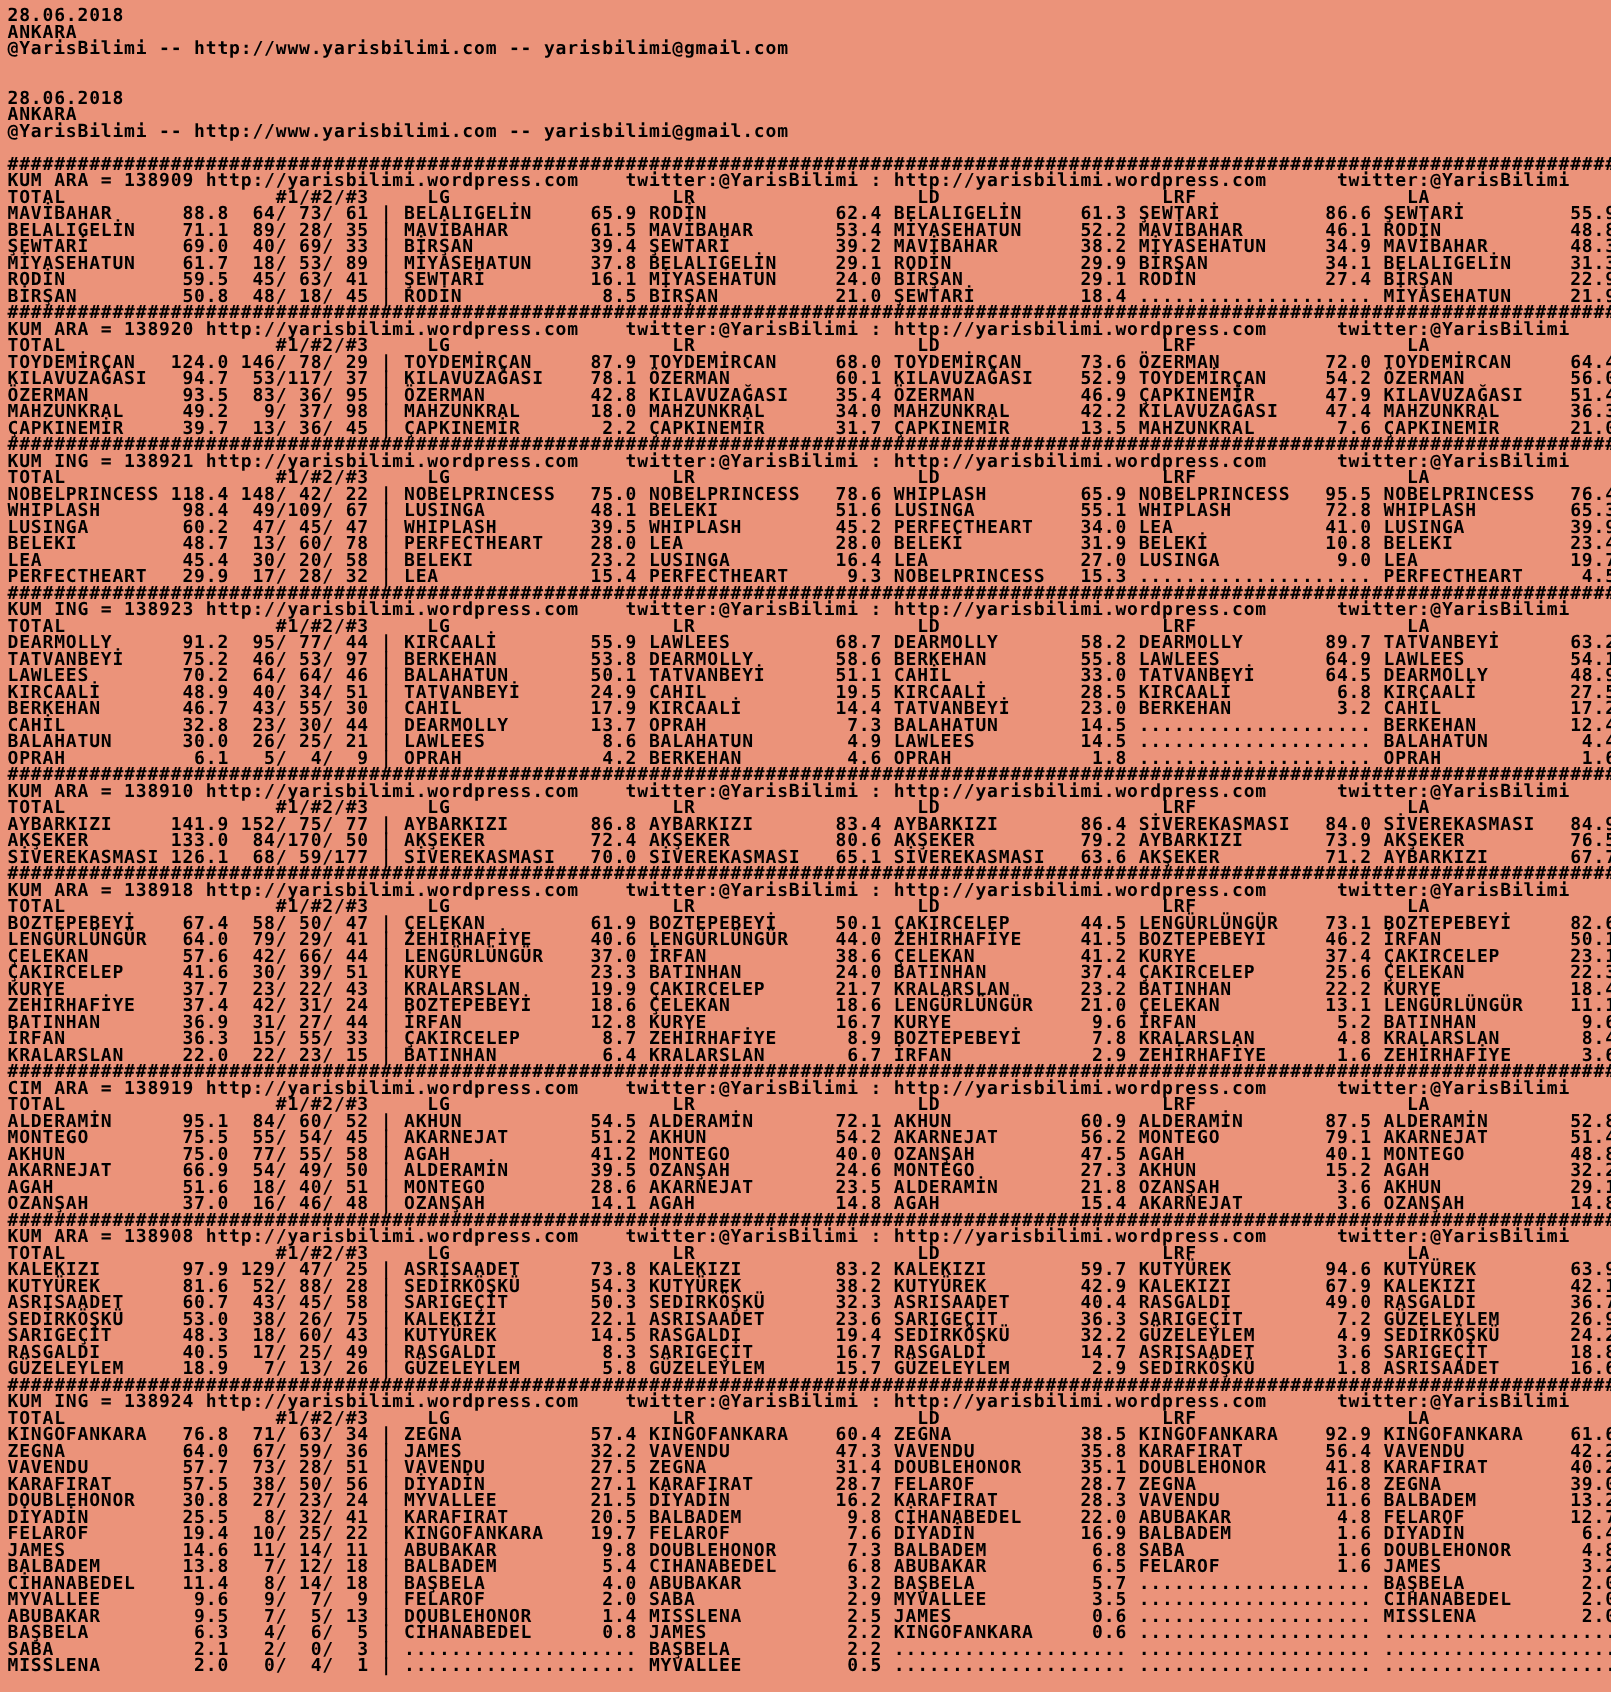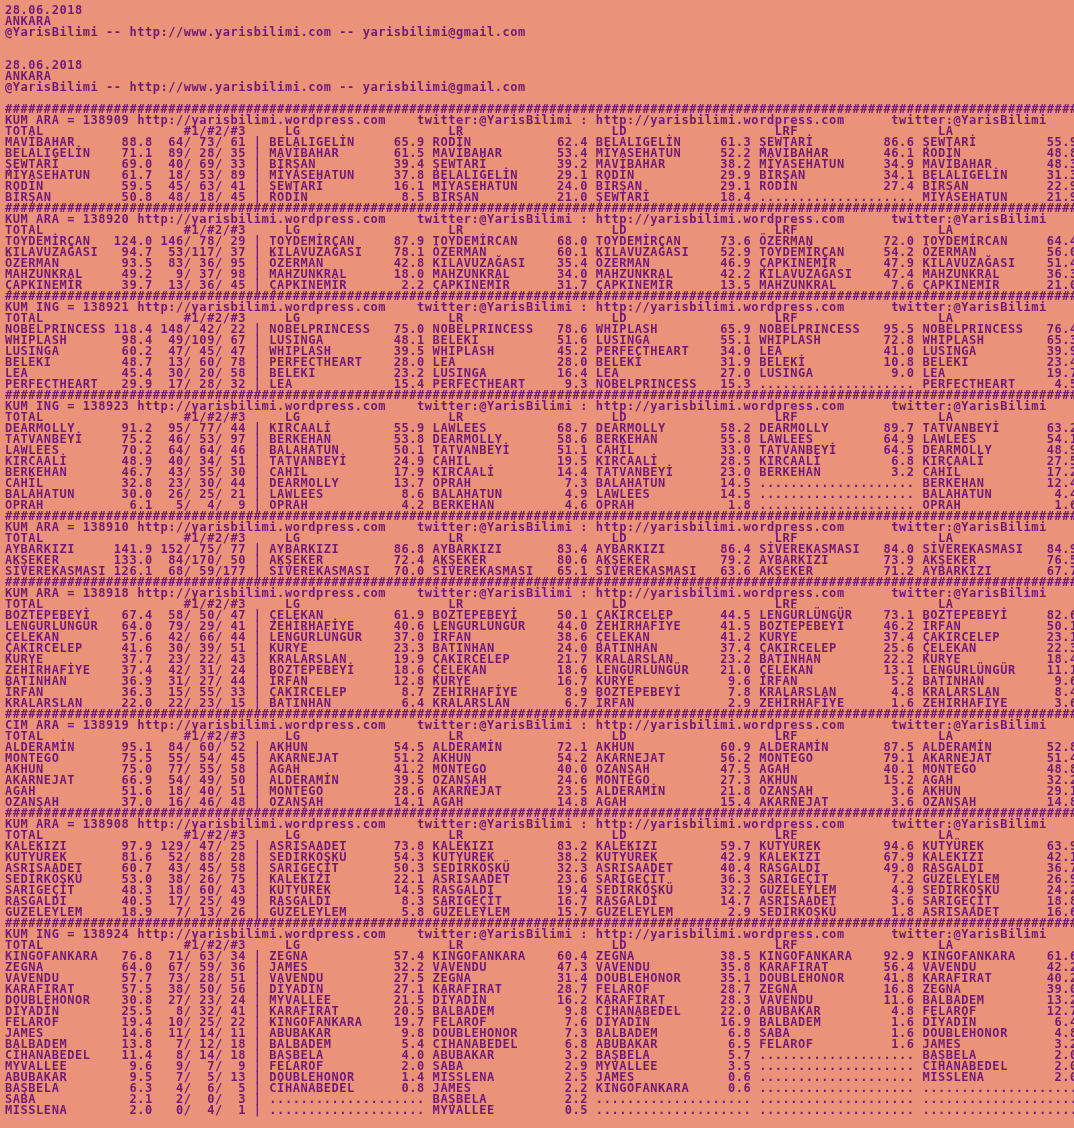--- a/index.html
+++ b/index.html
@@ -7,21 +7,21 @@
     width:1074px;height:1128px;overflow:hidden;
     background:#EB937A;
   }
   #screen{
     padding:5px 0 0 5px;
     font-family:"DejaVu Sans Mono",monospace;
     font-weight:bold;
     font-size:12px;
     line-height:11px;
     letter-spacing:0.55px;
-    color:#701a75;
+    color:#000000;
     white-space:pre;
   }
   .line{height:11px;white-space:pre;}
 </style>
 </head>
 <body>
 
 <div id="screen"><div class="line">28.06.2018</div><div class="line">ANKARA</div><div class="line">@YarisBilimi -- http://www.yarisbilimi.com -- yarisbilimi@gmail.com</div><div class="line"> </div><div class="line"> </div><div class="line">28.06.2018</div><div class="line">ANKARA</div><div class="line">@YarisBilimi -- http://www.yarisbilimi.com -- yarisbilimi@gmail.com</div><div class="line"> </div><div class="line">##########################################################################################################################################</div><div class="line">KUM ARA = 138909 http://yarisbilimi.wordpress.com    twitter:@YarisBilimi : http://yarisbilimi.wordpress.com      twitter:@YarisBilimi</div><div class="line">TOTAL                  #1/#2/#3     LG                   LR                   LD                   LRF                  LA                 </div><div class="line">MAVİBAHAR      88.8  64/ 73/ 61 | BELALIGELİN     65.9 RODİN           62.4 BELALIGELİN     61.3 ŞEWTARİ         86.6 ŞEWTARİ         55.9</div><div class="line">BELALIGELİN    71.1  89/ 28/ 35 | MAVİBAHAR       61.5 MAVİBAHAR       53.4 MİYASEHATUN     52.2 MAVİBAHAR       46.1 RODİN           48.8</div><div class="line">ŞEWTARİ        69.0  40/ 69/ 33 | BİRŞAN          39.4 ŞEWTARİ         39.2 MAVİBAHAR       38.2 MİYASEHATUN     34.9 MAVİBAHAR       48.3</div><div class="line">MİYASEHATUN    61.7  18/ 53/ 89 | MİYASEHATUN     37.8 BELALIGELİN     29.1 RODİN           29.9 BİRŞAN          34.1 BELALIGELİN     31.3</div><div class="line">RODİN          59.5  45/ 63/ 41 | ŞEWTARİ         16.1 MİYASEHATUN     24.0 BİRŞAN          29.1 RODİN           27.4 BİRŞAN          22.9</div><div class="line">BİRŞAN         50.8  48/ 18/ 45 | RODİN            8.5 BİRŞAN          21.0 ŞEWTARİ         18.4 .................... MİYASEHATUN     21.9</div><div class="line">##########################################################################################################################################</div><div class="line">KUM ARA = 138920 http://yarisbilimi.wordpress.com    twitter:@YarisBilimi : http://yarisbilimi.wordpress.com      twitter:@YarisBilimi</div><div class="line">TOTAL                  #1/#2/#3     LG                   LR                   LD                   LRF                  LA                 </div><div class="line">TOYDEMİRÇAN   124.0 146/ 78/ 29 | TOYDEMİRÇAN     87.9 TOYDEMİRCAN     68.0 TOYDEMİRÇAN     73.6 ÖZERMAN         72.0 TOYDEMİRCAN     64.4</div><div class="line">KILAVUZAĞASI   94.7  53/117/ 37 | KILAVUZAĞASI    78.1 ÖZERMAN         60.1 KILAVUZAĞASI    52.9 TOYDEMİRÇAN     54.2 ÖZERMAN         56.0</div><div class="line">ÖZERMAN        93.5  83/ 36/ 95 | ÖZERMAN         42.8 KILAVUZAĞASI    35.4 ÖZERMAN         46.9 ÇAPKINEMİR      47.9 KILAVUZAĞASI    51.4</div><div class="line">MAHZUNKRAL     49.2   9/ 37/ 98 | MAHZUNKRAL      18.0 MAHZUNKRAL      34.0 MAHZUNKRAL      42.2 KILAVUZAĞASI    47.4 MAHZUNKRAL      36.3</div><div class="line">ÇAPKINEMİR     39.7  13/ 36/ 45 | ÇAPKINEMİR       2.2 ÇAPKINEMİR      31.7 ÇAPKINEMİR      13.5 MAHZUNKRAL       7.6 ÇAPKINEMİR      21.0</div><div class="line">##########################################################################################################################################</div><div class="line">KUM ING = 138921 http://yarisbilimi.wordpress.com    twitter:@YarisBilimi : http://yarisbilimi.wordpress.com      twitter:@YarisBilimi</div><div class="line">TOTAL                  #1/#2/#3     LG                   LR                   LD                   LRF                  LA                 </div><div class="line">NOBELPRINCESS 118.4 148/ 42/ 22 | NOBELPRINCESS   75.0 NOBELPRINCESS   78.6 WHIPLASH        65.9 NOBELPRINCESS   95.5 NOBELPRINCESS   76.4</div><div class="line">WHIPLASH       98.4  49/109/ 67 | LUSINGA         48.1 BELEKI          51.6 LUSINGA         55.1 WHIPLASH        72.8 WHIPLASH        65.3</div><div class="line">LUSINGA        60.2  47/ 45/ 47 | WHIPLASH        39.5 WHIPLASH        45.2 PERFECTHEART    34.0 LEA             41.0 LUSINGA         39.9</div><div class="line">BELEKI         48.7  13/ 60/ 78 | PERFECTHEART    28.0 LEA             28.0 BELEKİ          31.9 BELEKİ          10.8 BELEKI          23.4</div><div class="line">LEA            45.4  30/ 20/ 58 | BELEKI          23.2 LUSINGA         16.4 LEA             27.0 LUSINGA          9.0 LEA             19.7</div><div class="line">PERFECTHEART   29.9  17/ 28/ 32 | LEA             15.4 PERFECTHEART     9.3 NOBELPRINCESS   15.3 .................... PERFECTHEART     4.5</div><div class="line">##########################################################################################################################################</div><div class="line">KUM ING = 138923 http://yarisbilimi.wordpress.com    twitter:@YarisBilimi : http://yarisbilimi.wordpress.com      twitter:@YarisBilimi</div><div class="line">TOTAL                  #1/#2/#3     LG                   LR                   LD                   LRF                  LA                 </div><div class="line">DEARMOLLY      91.2  95/ 77/ 44 | KIRCAALİ        55.9 LAWLEES         68.7 DEARMOLLY       58.2 DEARMOLLY       89.7 TATVANBEYİ      63.2</div><div class="line">TATVANBEYİ     75.2  46/ 53/ 97 | BERKEHAN        53.8 DEARMOLLY       58.6 BERKEHAN        55.8 LAWLEES         64.9 LAWLEES         54.1</div><div class="line">LAWLEES        70.2  64/ 64/ 46 | BALAHATUN       50.1 TATVANBEYİ      51.1 CAHİL           33.0 TATVANBEYİ      64.5 DEARMOLLY       48.9</div><div class="line">KIRCAALİ       48.9  40/ 34/ 51 | TATVANBEYİ      24.9 CAHIL           19.5 KIRCAALİ        28.5 KIRCAALİ         6.8 KIRCAALİ        27.5</div><div class="line">BERKEHAN       46.7  43/ 55/ 30 | CAHİL           17.9 KIRCAALİ        14.4 TATVANBEYİ      23.0 BERKEHAN         3.2 CAHİL           17.2</div><div class="line">CAHİL          32.8  23/ 30/ 44 | DEARMOLLY       13.7 OPRAH            7.3 BALAHATUN       14.5 .................... BERKEHAN        12.4</div><div class="line">BALAHATUN      30.0  26/ 25/ 21 | LAWLEES          8.6 BALAHATUN        4.9 LAWLEES         14.5 .................... BALAHATUN        4.4</div><div class="line">OPRAH           6.1   5/  4/  9 | OPRAH            4.2 BERKEHAN         4.6 OPRAH            1.8 .................... OPRAH            1.6</div><div class="line">##########################################################################################################################################</div><div class="line">KUM ARA = 138910 http://yarisbilimi.wordpress.com    twitter:@YarisBilimi : http://yarisbilimi.wordpress.com      twitter:@YarisBilimi</div><div class="line">TOTAL                  #1/#2/#3     LG                   LR                   LD                   LRF                  LA                 </div><div class="line">AYBARKIZI     141.9 152/ 75/ 77 | AYBARKIZI       86.8 AYBARKIZI       83.4 AYBARKIZI       86.4 SİVEREKASMASI   84.0 SİVEREKASMASI   84.9</div><div class="line">AKŞEKER       133.0  84/170/ 50 | AKŞEKER         72.4 AKŞEKER         80.6 AKŞEKER         79.2 AYBARKIZI       73.9 AKŞEKER         76.5</div><div class="line">SİVEREKASMASI 126.1  68/ 59/177 | SİVEREKASMASI   70.0 SİVEREKASMASI   65.1 SİVEREKASMASI   63.6 AKŞEKER         71.2 AYBARKIZI       67.7</div><div class="line">##########################################################################################################################################</div><div class="line">KUM ARA = 138918 http://yarisbilimi.wordpress.com    twitter:@YarisBilimi : http://yarisbilimi.wordpress.com      twitter:@YarisBilimi</div><div class="line">TOTAL                  #1/#2/#3     LG                   LR                   LD                   LRF                  LA                 </div><div class="line">BOZTEPEBEYİ    67.4  58/ 50/ 47 | ÇELEKAN         61.9 BOZTEPEBEYİ     50.1 ÇAKIRCELEP      44.5 LENGÜRLÜNGÜR    73.1 BOZTEPEBEYİ     82.6</div><div class="line">LENGÜRLÜNGÜR   64.0  79/ 29/ 41 | ZEHİRHAFİYE     40.6 LENGÜRLÜNGÜR    44.0 ZEHİRHAFİYE     41.5 BOZTEPEBEYİ     46.2 İRFAN           50.1</div><div class="line">ÇELEKAN        57.6  42/ 66/ 44 | LENGÜRLÜNGÜR    37.0 İRFAN           38.6 ÇELEKAN         41.2 KURYE           37.4 ÇAKIRCELEP      23.1</div><div class="line">ÇAKIRCELEP     41.6  30/ 39/ 51 | KURYE           23.3 BATINHAN        24.0 BATINHAN        37.4 ÇAKIRCELEP      25.6 ÇELEKAN         22.3</div><div class="line">KURYE          37.7  23/ 22/ 43 | KRALARSLAN      19.9 ÇAKIRCELEP      21.7 KRALARSLAN      23.2 BATINHAN        22.2 KURYE           18.4</div><div class="line">ZEHİRHAFİYE    37.4  42/ 31/ 24 | BOZTEPEBEYİ     18.6 ÇELEKAN         18.6 LENGÜRLÜNGÜR    21.0 ÇELEKAN         13.1 LENGÜRLÜNGÜR    11.1</div><div class="line">BATINHAN       36.9  31/ 27/ 44 | İRFAN           12.8 KURYE           16.7 KURYE            9.6 İRFAN            5.2 BATINHAN         9.6</div><div class="line">İRFAN          36.3  15/ 55/ 33 | ÇAKIRCELEP       8.7 ZEHİRHAFİYE      8.9 BOZTEPEBEYİ      7.8 KRALARSLAN       4.8 KRALARSLAN       8.4</div><div class="line">KRALARSLAN     22.0  22/ 23/ 15 | BATINHAN         6.4 KRALARSLAN       6.7 İRFAN            2.9 ZEHİRHAFİYE      1.6 ZEHİRHAFİYE      3.6</div><div class="line">##########################################################################################################################################</div><div class="line">CIM ARA = 138919 http://yarisbilimi.wordpress.com    twitter:@YarisBilimi : http://yarisbilimi.wordpress.com      twitter:@YarisBilimi</div><div class="line">TOTAL                  #1/#2/#3     LG                   LR                   LD                   LRF                  LA                 </div><div class="line">ALDERAMİN      95.1  84/ 60/ 52 | AKHUN           54.5 ALDERAMİN       72.1 AKHUN           60.9 ALDERAMİN       87.5 ALDERAMİN       52.8</div><div class="line">MONTEGO        75.5  55/ 54/ 45 | AKARNEJAT       51.2 AKHUN           54.2 AKARNEJAT       56.2 MONTEGO         79.1 AKARNEJAT       51.4</div><div class="line">AKHUN          75.0  77/ 55/ 58 | AGAH            41.2 MONTEGO         40.0 OZANŞAH         47.5 AGAH            40.1 MONTEGO         48.8</div><div class="line">AKARNEJAT      66.9  54/ 49/ 50 | ALDERAMİN       39.5 OZANŞAH         24.6 MONTEGO         27.3 AKHUN           15.2 AGAH            32.2</div><div class="line">AGAH           51.6  18/ 40/ 51 | MONTEGO         28.6 AKARNEJAT       23.5 ALDERAMİN       21.8 OZANŞAH          3.6 AKHUN           29.1</div><div class="line">OZANŞAH        37.0  16/ 46/ 48 | OZANŞAH         14.1 AGAH            14.8 AGAH            15.4 AKARNEJAT        3.6 OZANŞAH         14.8</div><div class="line">##########################################################################################################################################</div><div class="line">KUM ARA = 138908 http://yarisbilimi.wordpress.com    twitter:@YarisBilimi : http://yarisbilimi.wordpress.com      twitter:@YarisBilimi</div><div class="line">TOTAL                  #1/#2/#3     LG                   LR                   LD                   LRF                  LA                 </div><div class="line">KALEKIZI       97.9 129/ 47/ 25 | ASRISAADET      73.8 KALEKIZI        83.2 KALEKIZI        59.7 KUTYÜREK        94.6 KUTYÜREK        63.9</div><div class="line">KUTYÜREK       81.6  52/ 88/ 28 | SEDİRKÖŞKÜ      54.3 KUTYÜREK        38.2 KUTYÜREK        42.9 KALEKIZI        67.9 KALEKIZI        42.1</div><div class="line">ASRISAADET     60.7  43/ 45/ 58 | SARIGEÇİT       50.3 SEDİRKÖŞKÜ      32.3 ASRISAADET      40.4 RASGALDI        49.0 RASGALDI        36.7</div><div class="line">SEDİRKÖŞKÜ     53.0  38/ 26/ 75 | KALEKIZI        22.1 ASRISAADET      23.6 SARIGEÇİT       36.3 SARIGEÇİT        7.2 GÜZELEYLEM      26.9</div><div class="line">SARIGEÇİT      48.3  18/ 60/ 43 | KUTYÜREK        14.5 RASGALDI        19.4 SEDİRKÖŞKÜ      32.2 GÜZELEYLEM       4.9 SEDİRKÖŞKÜ      24.2</div><div class="line">RASGALDI       40.5  17/ 25/ 49 | RASGALDI         8.3 SARIGEÇİT       16.7 RASGALDI        14.7 ASRISAADET       3.6 SARIGEÇİT       18.8</div><div class="line">GÜZELEYLEM     18.9   7/ 13/ 26 | GÜZELEYLEM       5.8 GÜZELEYLEM      15.7 GÜZELEYLEM       2.9 SEDİRKÖŞKÜ       1.8 ASRISAADET      16.6</div><div class="line">##########################################################################################################################################</div><div class="line">KUM ING = 138924 http://yarisbilimi.wordpress.com    twitter:@YarisBilimi : http://yarisbilimi.wordpress.com      twitter:@YarisBilimi</div><div class="line">TOTAL                  #1/#2/#3     LG                   LR                   LD                   LRF                  LA                 </div><div class="line">KINGOFANKARA   76.8  71/ 63/ 34 | ZEGNA           57.4 KINGOFANKARA    60.4 ZEGNA           38.5 KINGOFANKARA    92.9 KINGOFANKARA    61.6</div><div class="line">ZEGNA          64.0  67/ 59/ 36 | JAMES           32.2 VAVENDU         47.3 VAVENDU         35.8 KARAFIRAT       56.4 VAVENDU         42.2</div><div class="line">VAVENDU        57.7  73/ 28/ 51 | VAVENDU         27.5 ZEGNA           31.4 DOUBLEHONOR     35.1 DOUBLEHONOR     41.8 KARAFIRAT       40.2</div><div class="line">KARAFIRAT      57.5  38/ 50/ 56 | DİYADİN         27.1 KARAFIRAT       28.7 FELAROF         28.7 ZEGNA           16.8 ZEGNA           39.0</div><div class="line">DOUBLEHONOR    30.8  27/ 23/ 24 | MYVALLEE        21.5 DİYADİN         16.2 KARAFIRAT       28.3 VAVENDU         11.6 BALBADEM        13.2</div><div class="line">DİYADİN        25.5   8/ 32/ 41 | KARAFIRAT       20.5 BALBADEM         9.8 CİHANABEDEL     22.0 ABUBAKAR         4.8 FELAROF         12.7</div><div class="line">FELAROF        19.4  10/ 25/ 22 | KINGOFANKARA    19.7 FELAROF          7.6 DİYADİN         16.9 BALBADEM         1.6 DİYADİN          6.4</div><div class="line">JAMES          14.6  11/ 14/ 11 | ABUBAKAR         9.8 DOUBLEHONOR      7.3 BALBADEM         6.8 SABA             1.6 DOUBLEHONOR      4.8</div><div class="line">BALBADEM       13.8   7/ 12/ 18 | BALBADEM         5.4 CIHANABEDEL      6.8 ABUBAKAR         6.5 FELAROF          1.6 JAMES            3.2</div><div class="line">CİHANABEDEL    11.4   8/ 14/ 18 | BAŞBELA          4.0 ABUBAKAR         3.2 BAŞBELA          5.7 .................... BAŞBELA          2.0</div><div class="line">MYVALLEE        9.6   9/  7/  9 | FELAROF          2.0 SABA             2.9 MYVALLEE         3.5 .................... CİHANABEDEL      2.0</div><div class="line">ABUBAKAR        9.5   7/  5/ 13 | DOUBLEHONOR      1.4 MISSLENA         2.5 JAMES            0.6 .................... MISSLENA         2.0</div><div class="line">BAŞBELA         6.3   4/  6/  5 | CİHANABEDEL      0.8 JAMES            2.2 KINGOFANKARA     0.6 .................... ....................</div><div class="line">SABA            2.1   2/  0/  3 | .................... BAŞBELA          2.2 .................... .................... ....................</div><div class="line">MISSLENA        2.0   0/  4/  1 | .................... MYVALLEE         0.5 .................... .................... ....................</div></div>
 
 </body></html>

